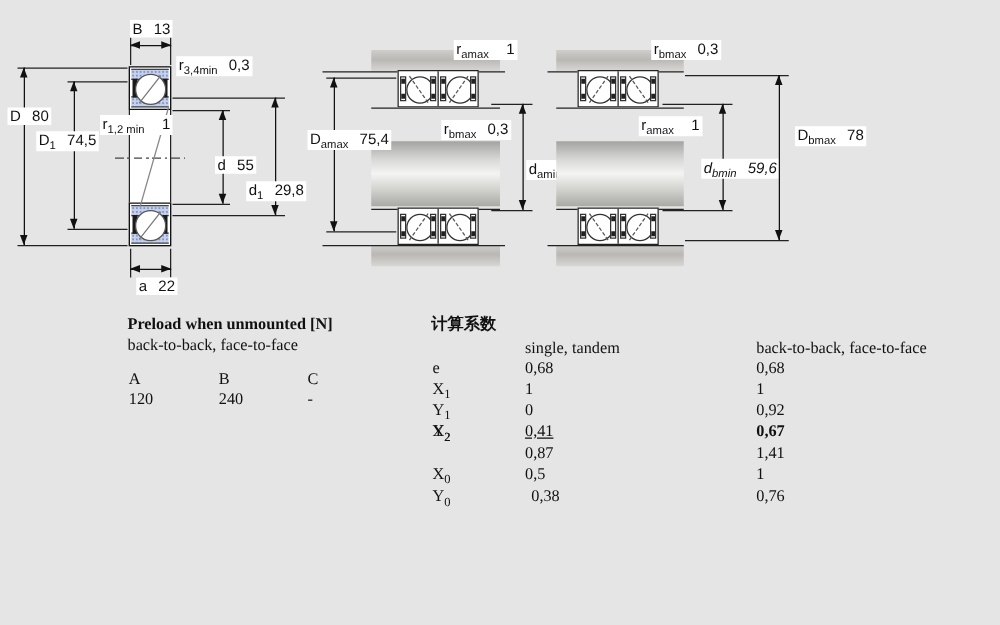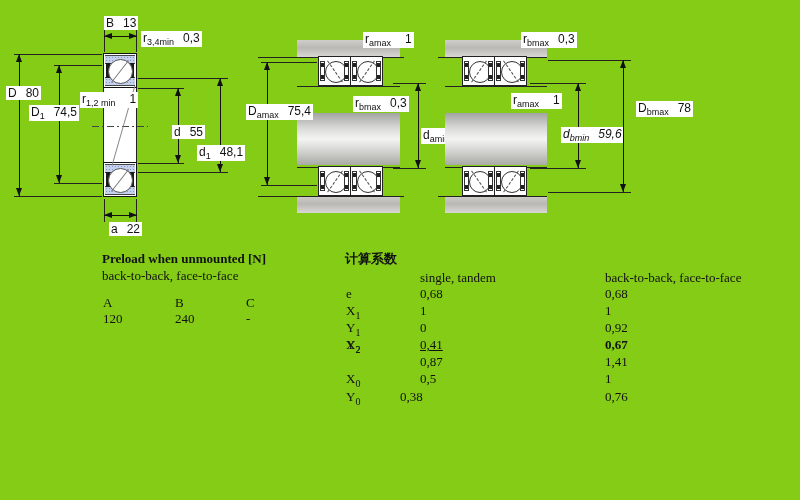--- a/index.html
+++ b/index.html
@@ -1,16 +1,16 @@
 <!DOCTYPE html>
 <html><head>
 <meta charset="utf-8">
 <style>
   html,body{margin:0;padding:0;background:#fff;}
-  #stage{position:relative;width:800px;height:500px;background:#84cc16;overflow:hidden;
+  #stage{position:relative;width:800px;height:500px;background:#e5e5e5;overflow:hidden;
          font-family:"Liberation Sans",sans-serif;color:#111;}
   .hline{position:absolute;height:1px;background:#222;}
   .vline{position:absolute;width:1px;background:#222;}
   
   .vdim{position:absolute;width:1px;background:#111;}
   .vdim::before,.vdim::after{content:'';position:absolute;left:-3px;width:0;height:0;
       border-left:3px solid transparent;border-right:3px solid transparent;}
   .vdim::before{top:0;border-bottom:8px solid #111;}
   .vdim::after{bottom:0;border-top:8px solid #111;}
   
@@ -90,21 +90,21 @@
     <div class="ctrline" style="left:92px;top:126px;width:56px;"></div>
     <div class="contact" style="left:82px;top:125px;"></div>
 
     <div class="vline" style="left:104px;top:30px;height:22px;"></div>
     <div class="vline" style="left:136px;top:30px;height:22px;"></div>
     <div class="hdim" style="left:104px;top:36px;width:33px;"></div>
     <div class="dlab" style="left:104px;top:16px;">
       <span>B</span><span class="val">13</span>
     </div>
 
-    <div class="dlab" style="left:141px;top:31px;">
+    <div class="dlab" style="left:141px;top:45px;">
       <span>r</span><sub>3,4min</sub><span class="val">0,3</span>
     </div>
 
     <div class="hline" style="left:14px;top:54px;width:88px;"></div>
     <div class="hline" style="left:14px;top:196px;width:88px;"></div>
     <div class="vdim" style="left:19px;top:54px;height:142px;"></div>
     <div class="dlab" style="left:6px;top:86px;">
       <span>D</span><span class="val">80</span>
     </div>
 
@@ -123,21 +123,21 @@
     <div class="hline" style="left:138px;top:163px;width:46px;"></div>
     <div class="vdim" style="left:178px;top:88px;height:75px;"></div>
     <div class="dlab" style="left:172px;top:125px;">
       <span>d</span><span class="val">55</span>
     </div>
 
     <div class="hline" style="left:138px;top:78px;width:90px;"></div>
     <div class="hline" style="left:138px;top:172px;width:90px;"></div>
     <div class="vdim" style="left:220px;top:78px;height:94px;"></div>
     <div class="dlab" style="left:197px;top:145px;">
-      <span>d</span><sub>1</sub><span class="val">48,1</span>
+      <span>d</span><sub>1</sub><span class="val">29,8</span>
     </div>
 
     <div class="vline" style="left:104px;top:199px;height:23px;"></div>
     <div class="vline" style="left:136px;top:199px;height:23px;"></div>
     <div class="hdim" style="left:104px;top:215px;width:33px;"></div>
     <div class="dlab" style="left:109px;top:222px;">
       <span>a</span><span class="val">22</span>
     </div>
   </div>
 
@@ -295,17 +295,17 @@
 
     <div class="ser" style="left:346px;top:337px;"><span>Y</span><sub>2</sub></div>
     <div class="ser" style="left:420px;top:354px;">0,87</div>
     <div class="ser" style="left:605px;top:354px;">1,41</div>
 
     <div class="ser" style="left:346px;top:371px;"><span>X</span><sub>0</sub></div>
     <div class="ser" style="left:420px;top:371px;">0,5</div>
     <div class="ser" style="left:605px;top:371px;">1</div>
 
     <div class="ser" style="left:346px;top:389px;"><span>Y</span><sub>0</sub></div>
-    <div class="ser" style="left:400px;top:389px;">0,38</div>
+    <div class="ser" style="left:425px;top:389px;">0,38</div>
     <div class="ser" style="left:605px;top:389px;">0,76</div>
   </div>
 
 </div>
 
 </body></html>

